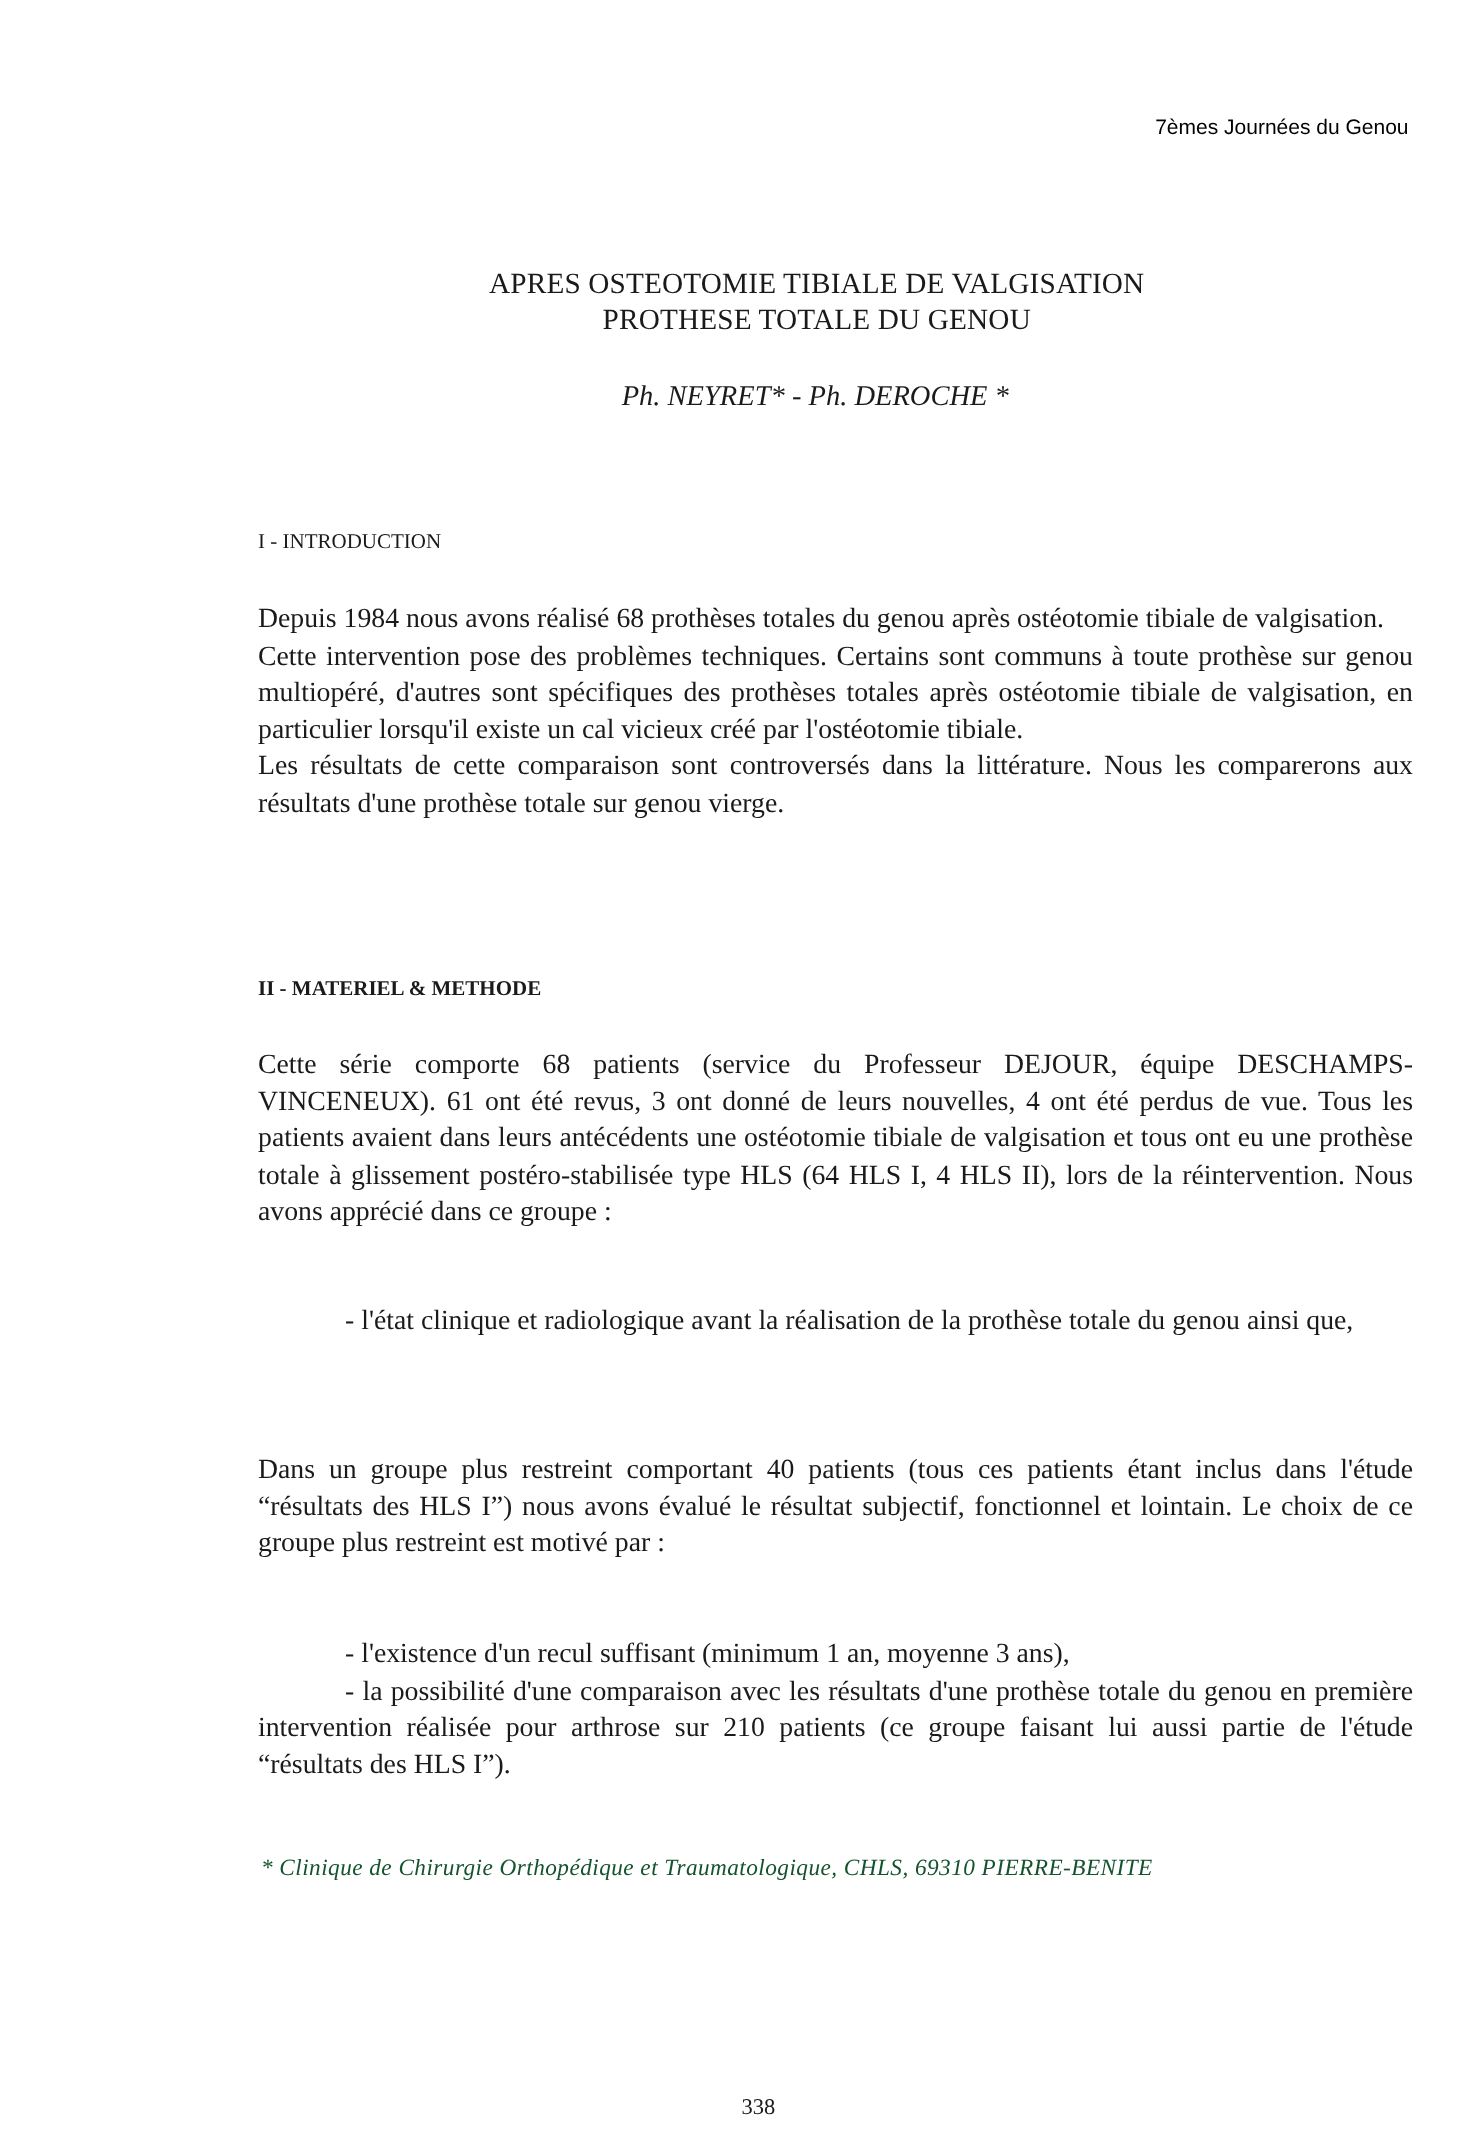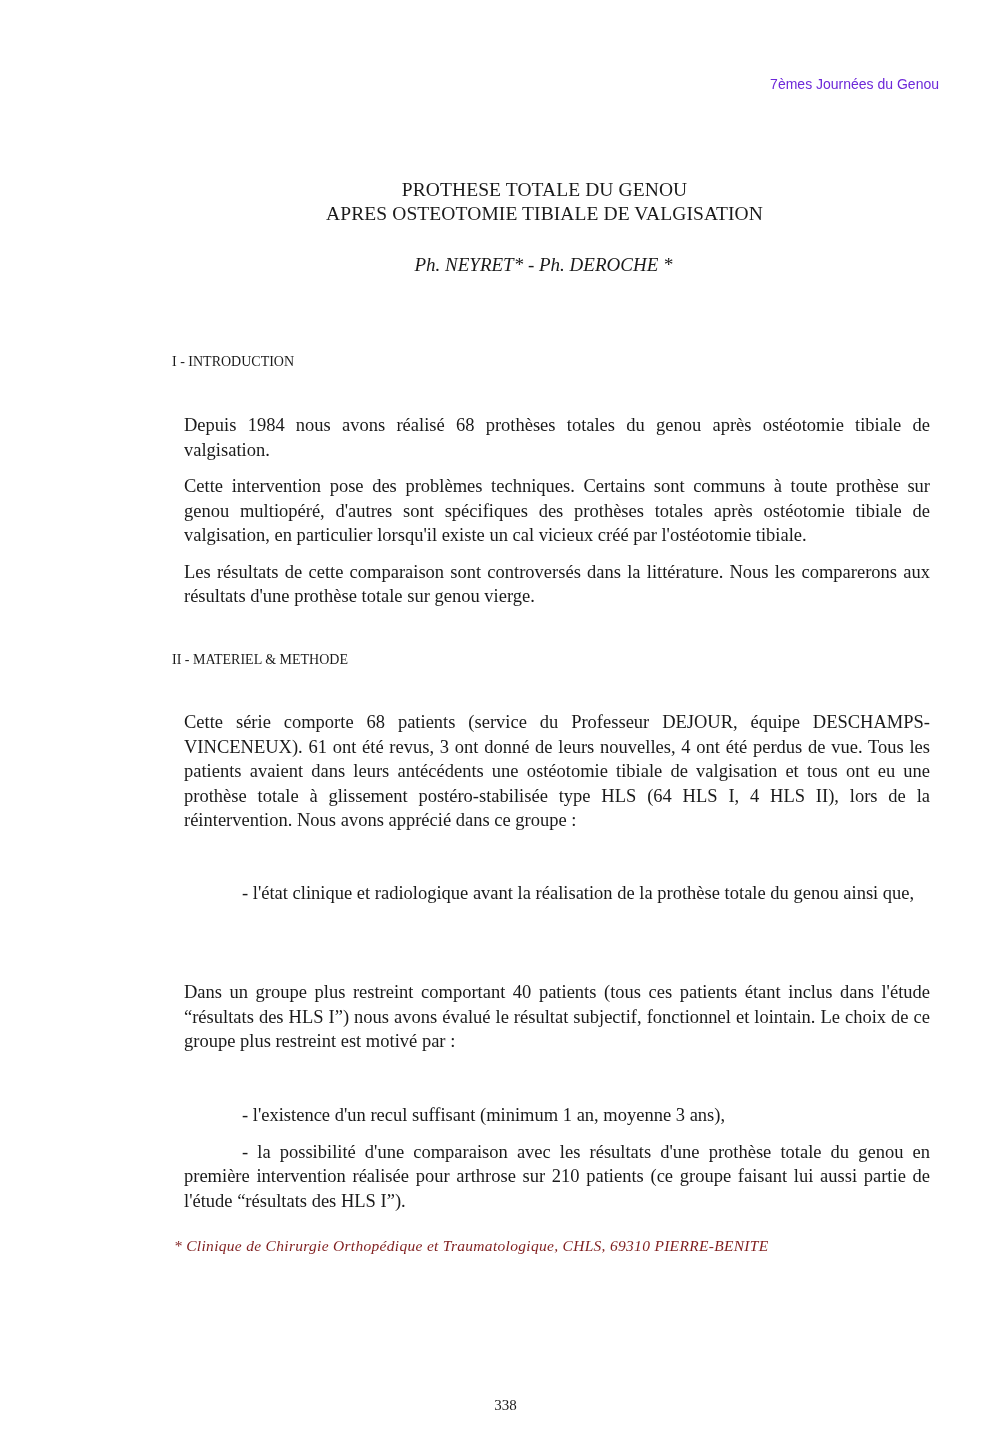--- a/index.html
+++ b/index.html
@@ -4,72 +4,72 @@
 <style>
   html, body { margin: 0; padding: 0; }
   body {
     width: 987px; height: 1437px; background: #ffffff; position: relative;
     color: #1a1a1a; font-family: "Liberation Serif", "DejaVu Serif", serif;
     overflow: hidden;
   }
   .header {
     position: absolute; top: 76px; right: 48px;
     font-family: "Liberation Sans", "DejaVu Sans", sans-serif;
-    font-size: 14px; color: #6d28d9;
+    font-size: 14px; color: #000000;
   }
   .title {
     position: absolute; top: 178px; left: 0; width: 100%;
     text-align: center; font-size: 19.5px; line-height: 24px;
     letter-spacing: 0.1px;
   }
   .title div { margin-left: 102px; }
   .authors {
     position: absolute; top: 254px; left: 0; width: 100%;
     text-align: center; font-style: italic; font-size: 19px;
     margin-left: 50px;
   }
   .section-heading {
     position: absolute; left: 172px; font-size: 14px;
   }
   .para {
     position: absolute; left: 172px; width: 770px;
     font-size: 18.5px; line-height: 24.5px; text-align: justify;
   }
-  .para p { margin: 12px; }
+  .para p { margin: 0; }
   .indent { text-indent: 58px; }
   .footnote {
     position: absolute; top: 1237px; left: 174px;
-    font-style: italic; font-size: 15.5px; letter-spacing: 0.3px; color: #7f1d1d;
+    font-style: italic; font-size: 15.5px; letter-spacing: 0.3px; color: #14532d;
   }
   .page-number {
     position: absolute; top: 1397px; left: 0; width: 100%;
     text-align: center; font-size: 15px; margin-left: 12px;
   }
 </style>
 </head>
 <body>
 
 <div class="header">7èmes Journées du Genou</div>
 
 <div class="title">
+  <div>APRES OSTEOTOMIE TIBIALE DE VALGISATION</div>
   <div>PROTHESE TOTALE DU GENOU</div>
-  <div>APRES OSTEOTOMIE TIBIALE DE VALGISATION</div>
 </div>
 
 <div class="authors">Ph. NEYRET* - Ph. DEROCHE *</div>
 
 <div class="section-heading" style="top:354px;">I - INTRODUCTION</div>
 
 <div class="para" style="top:401px;">
   <p>Depuis 1984 nous avons réalisé 68 prothèses totales du genou après ostéotomie tibiale de valgisation.</p>
   <p>Cette intervention pose des problèmes techniques. Certains sont communs à toute prothèse sur genou multiopéré, d'autres sont spécifiques des prothèses totales après ostéotomie tibiale de valgisation, en particulier lorsqu'il existe un cal vicieux créé par l'ostéotomie tibiale.</p>
   <p>Les résultats de cette comparaison sont controversés dans la littérature. Nous les comparerons aux résultats d'une prothèse totale sur genou vierge.</p>
 </div>
 
-<div class="section-heading" style="top:652px;">II - MATERIEL &amp; METHODE</div>
+<div class="section-heading" style="top:652px;font-weight:bold;">II - MATERIEL &amp; METHODE</div>
 
 <div class="para" style="top:698px;">
   <p>Cette série comporte 68 patients (service du Professeur DEJOUR, équipe DESCHAMPS-VINCENEUX). 61 ont été revus, 3 ont donné de leurs nouvelles, 4 ont été perdus de vue. Tous les patients avaient dans leurs antécédents une ostéotomie tibiale de valgisation et tous ont eu une prothèse totale à glissement postéro-stabilisée type HLS (64 HLS I, 4 HLS II), lors de la réintervention. Nous avons apprécié dans ce groupe :</p>
 </div>
 
 <div class="para" style="top:869px;">
   <p class="indent">- l'état clinique et radiologique avant la réalisation de la prothèse totale du genou ainsi que,</p>
 </div>
 
 <div class="para" style="top:968px;">

